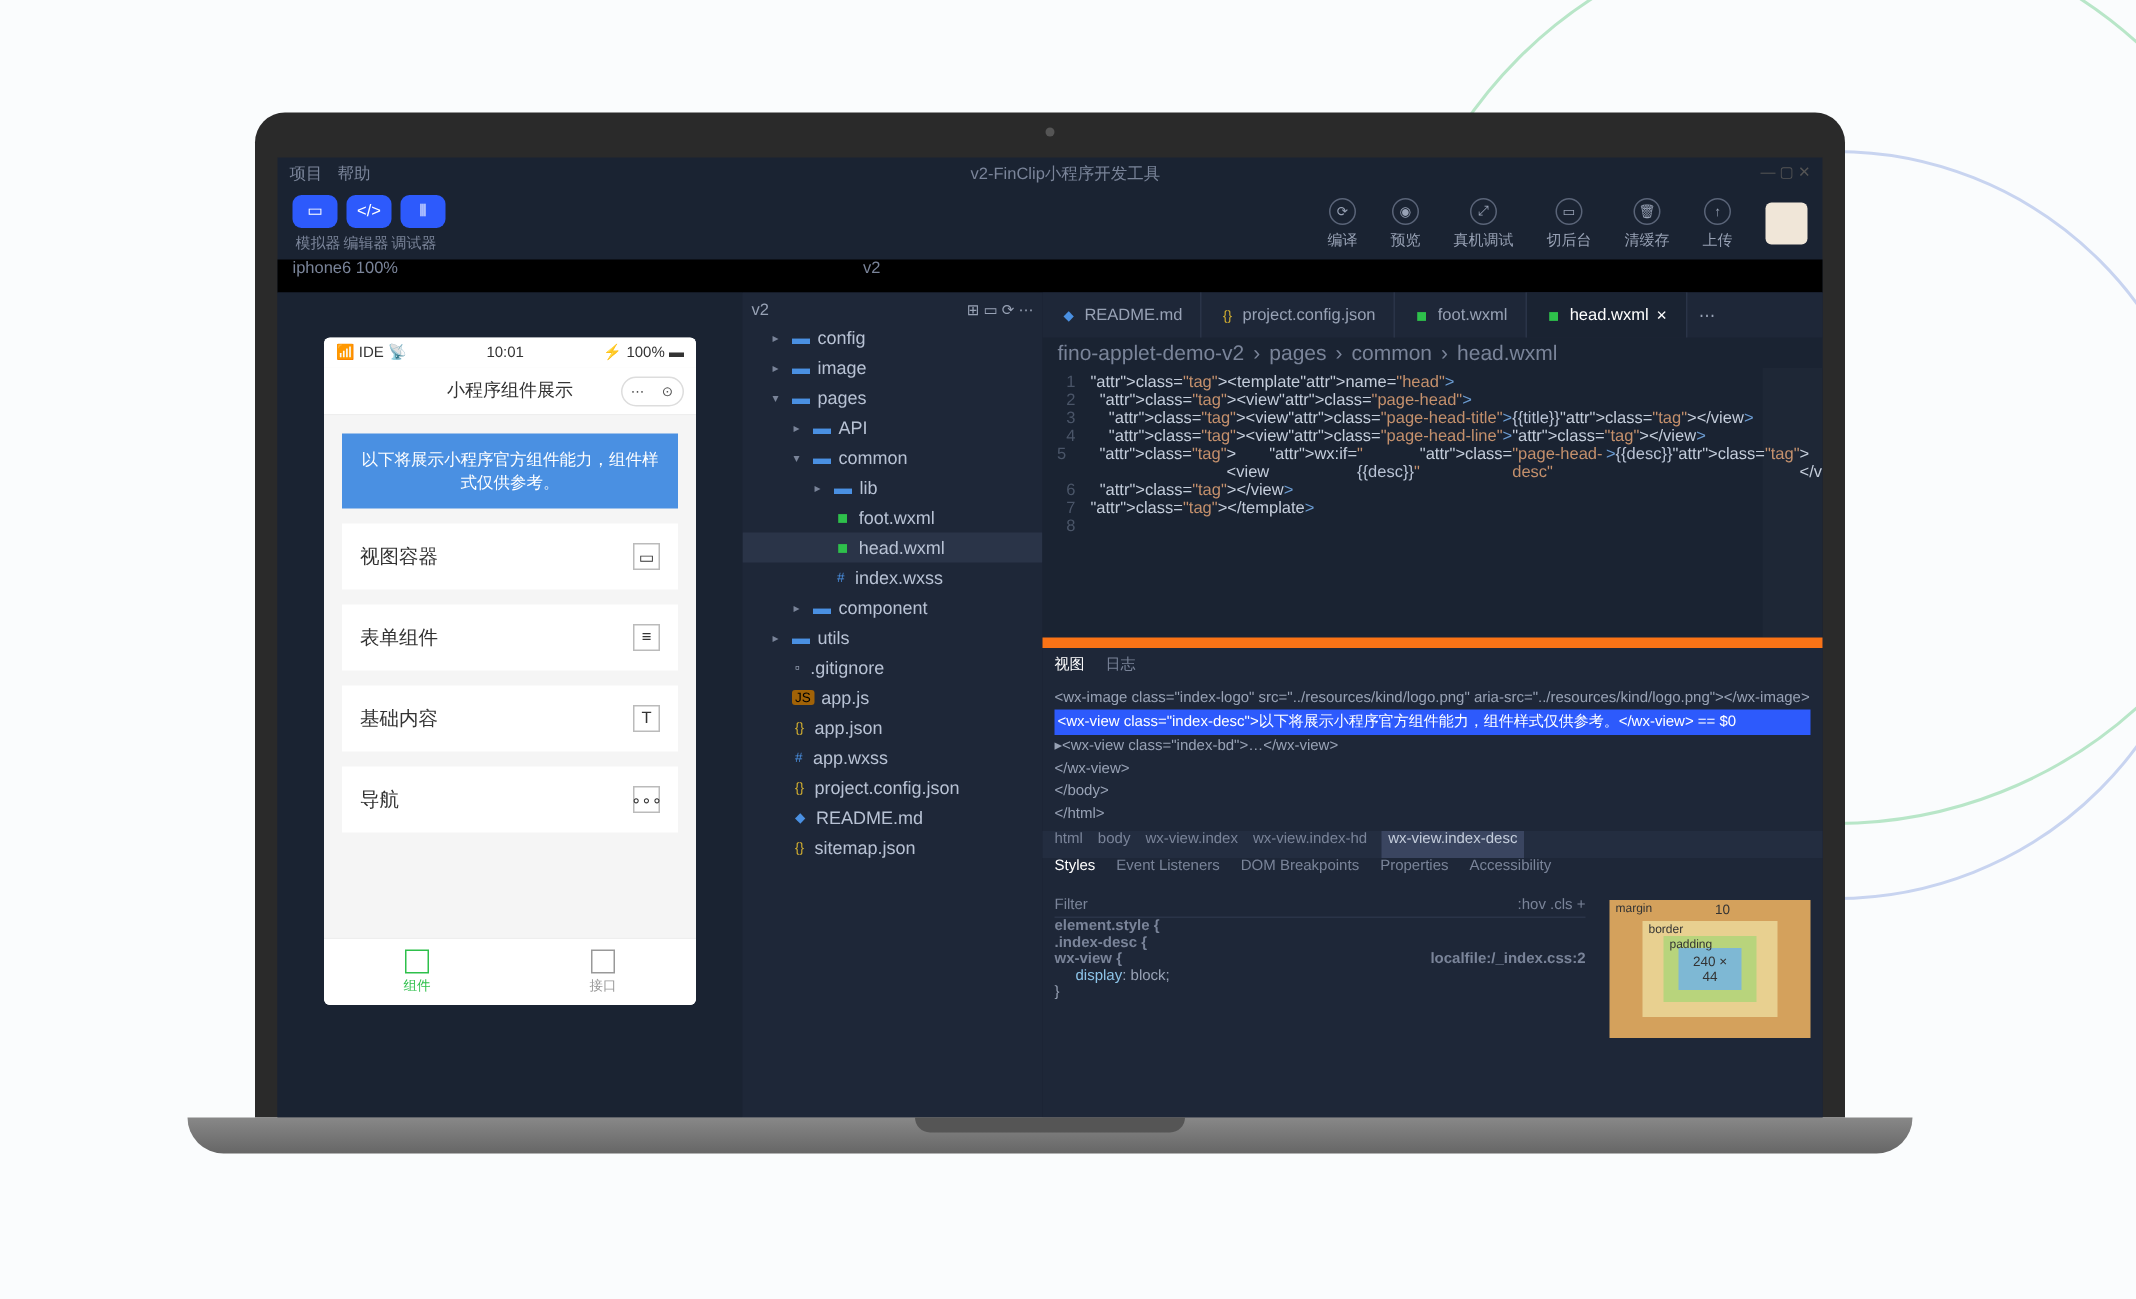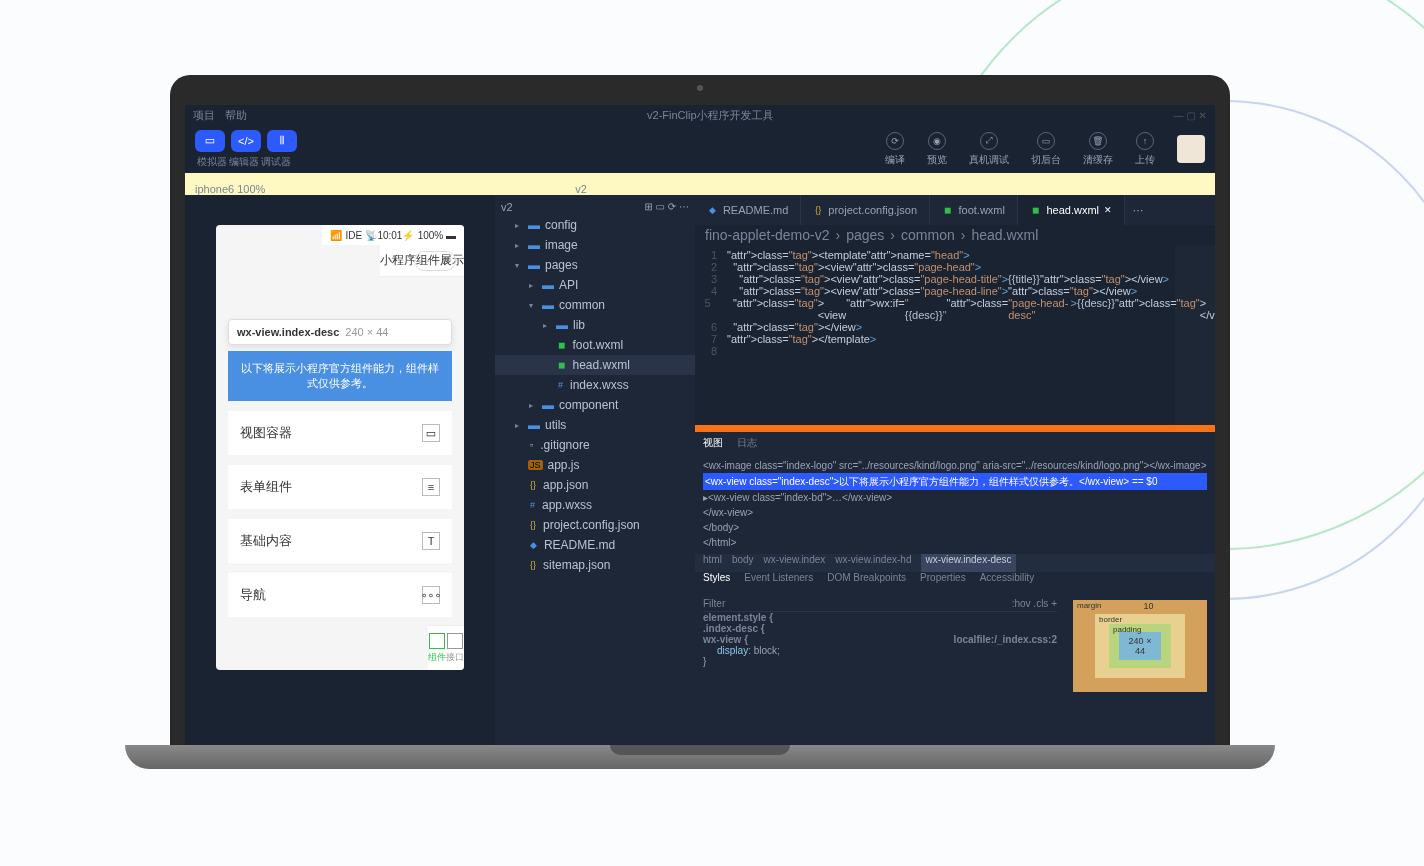--- a/index.html
+++ b/index.html
@@ -28,29 +28,29 @@
 
 .toolbar { height: 48px; display: flex; align-items: center; padding: 0 10px; gap: 6px; }
 .tb-btn { background: #2d5afc; color: #fff; border-radius: 6px; width: 30px; height: 22px; display: flex; align-items: center; justify-content: center; font-size: 11px; }
 .tb-labels { display: flex; gap: 2px; font-size: 10px; color: #7a8499; margin-left: 2px; }
 .tb-right { margin-left: auto; display: flex; gap: 22px; align-items: center; }
 .tb-action { display: flex; flex-direction: column; align-items: center; gap: 3px; font-size: 10px; color: #98a2b5; }
 .tb-action .icon { width: 18px; height: 18px; border: 1px solid #5a6478; border-radius: 50%; display: flex; align-items: center; justify-content: center; font-size: 9px; }
 .avatar { width: 28px; height: 28px; background: #f0e6d8; border-radius: 4px; }
 
 
-.status-strip { height: 22px; display: flex; align-items: flex-end; padding: 0 10px; font-size: 11px; color: #7a8499; background: #fef9c3; }
+.status-strip { height: 22px; display: flex; align-items: flex-start; padding: 0 10px; font-size: 11px; color: #7a8499; background: #000000; }
 .status-strip .proj { margin-left: 310px; }
 
 
 .main { flex: 1; display: flex; min-height: 0; }
 
 
 .sim-wrap { width: 310px; background: #1a2332; display: flex; align-items: flex-start; justify-content: center; padding-top: 30px; }
-.phone { width: 248px; height: 445px; background: #f5f5f5; border-radius: 4px; overflow: hidden; font-size: 12px; color: #333; display: flex; flex-direction: column; align-items: flex-end; }
+.phone { width: 248px; height: 445px; background: #f5f5f5; border-radius: 4px; overflow: hidden; font-size: 12px; color: #333; display: flex; flex-direction: column; }
 .phone-status { height: 20px; display: flex; justify-content: space-between; align-items: center; padding: 0 8px; font-size: 10px; background: #fff; }
 .phone-title { height: 32px; background: #fff; display: flex; align-items: center; justify-content: center; position: relative; font-size: 12px; border-bottom: 1px solid #eee; }
 .phone-title .capsule { position: absolute; right: 8px; display: flex; border: 1px solid #ddd; border-radius: 12px; }
 .capsule span { width: 20px; height: 18px; display: flex; align-items: center; justify-content: center; font-size: 9px; color: #555; }
 .phone-body { flex: 1; padding: 12px; overflow: hidden; }
 .tooltip-box { background: #fff; border: 1px solid #ddd; border-radius: 4px; padding: 6px 8px; font-size: 11px; margin: 30px 0 6px; box-shadow: 0 2px 6px rgba(0,0,0,.1); }
 .tooltip-box .dim { color: #999; margin-left: 6px; }
 .highlight-box { background: #4a90e2; color: #fff; padding: 10px; font-size: 11px; text-align: center; }
 .menu-item { background: #fff; height: 44px; display: flex; align-items: center; justify-content: space-between; padding: 0 12px; margin-top: 10px; font-size: 13px; }
 .menu-icon { width: 18px; height: 18px; border: 1px solid #bbb; display: flex; align-items: center; justify-content: center; font-size: 11px; }
@@ -191,23 +191,20 @@
               <span>⚡ <span>100%</span> ▬</span>
             </div>
             <div class="phone-title">
               <span>小程序组件展示</span>
               <div class="capsule">
                   <span>⋯</span>
                   <span>⊙</span>
                 </div>
             </div>
             <div class="phone-body">
-              <div class="tooltip-box">
-                <b>wx-view.index-desc</b><span class="dim">240 × 44</span>
-              </div>
               <div class="highlight-box">以下将展示小程序官方组件能力，组件样式仅供参考。</div>
               <div id="sim-items">
                   <div class="menu-item">
                     <span>视图容器</span>
                     <span class="menu-icon">▭</span>
                   </div>
                   <div class="menu-item">
                     <span>表单组件</span>
                     <span class="menu-icon">≡</span>
                   </div>

